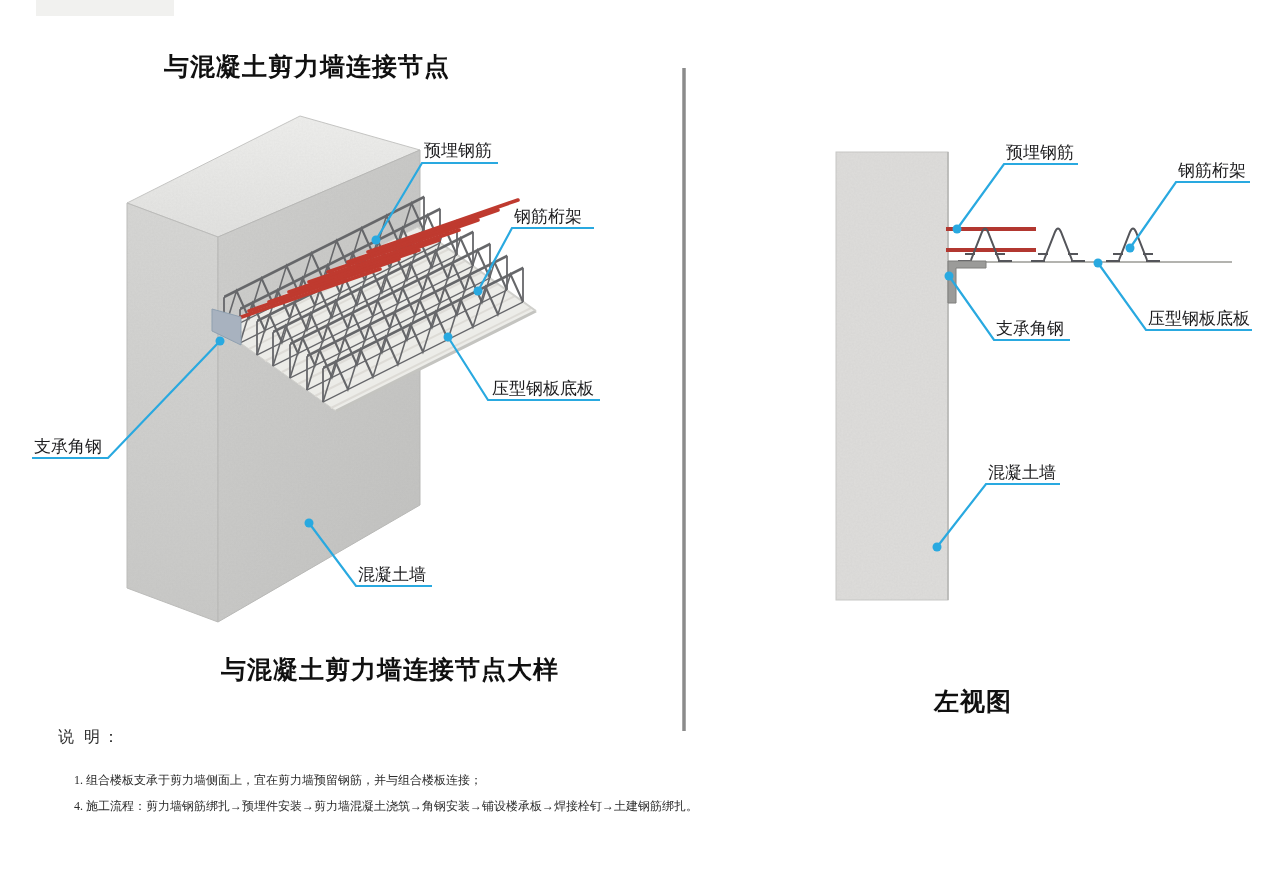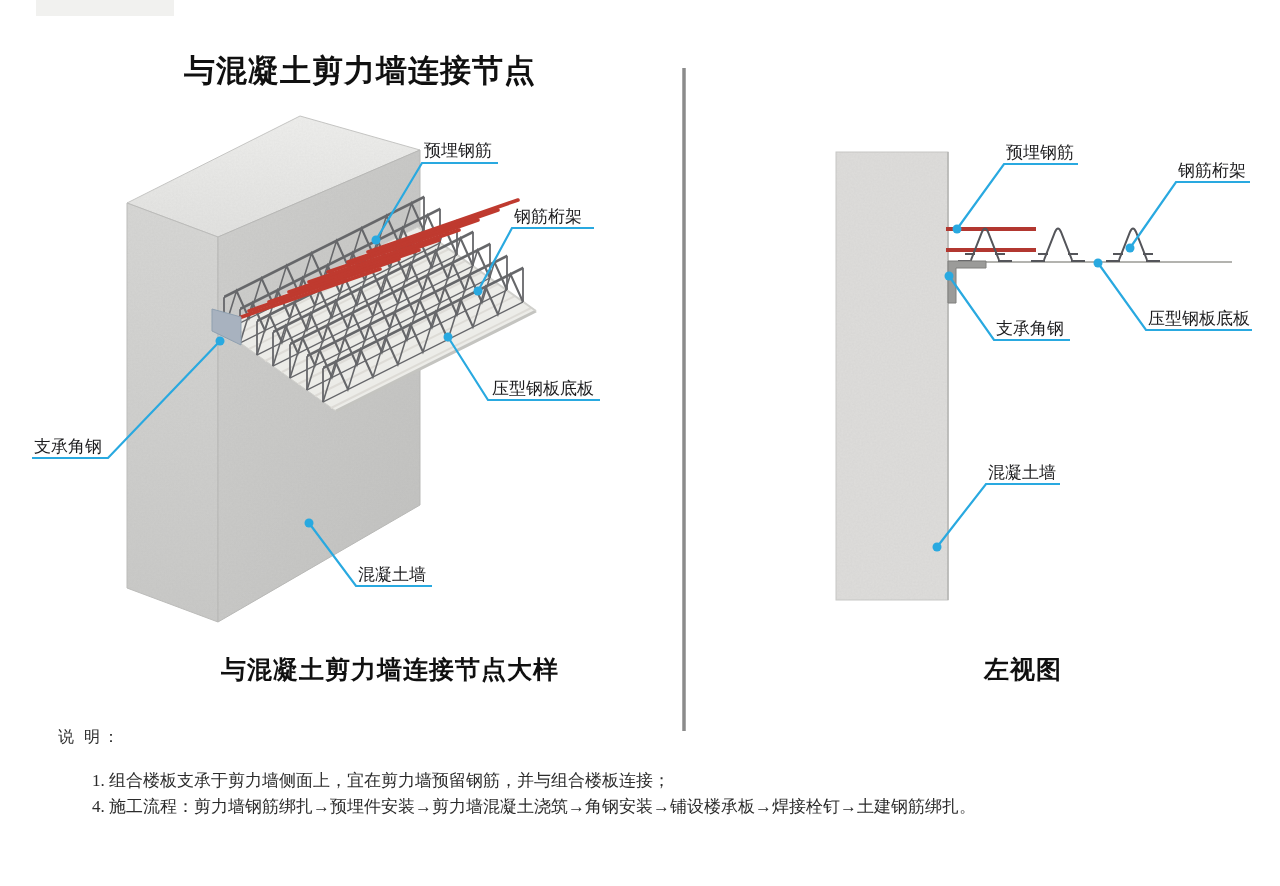--- a/index.html
+++ b/index.html
@@ -1,29 +1,29 @@
 <!DOCTYPE html>
 <html><head>
 <meta charset="utf-8">
 <style>
   html,body{margin:0;padding:0;background:#fff;}
   .canvas{position:relative;width:1280px;height:886px;background:#ffffff;overflow:hidden;
           font-family:"Liberation Sans",sans-serif;}
   svg{position:absolute;left:0;top:0;}
   svg text.callout{font-family:"Liberation Sans",sans-serif;font-size:17px;fill:#1c1c1e;}
-  .page-title{position:absolute;left:184px;top:50px;font-family:"Liberation Serif",serif;
-              font-weight:bold;font-size:31px;letter-spacing:1px;color:#101010;}
+  .page-title{position:absolute;left:164px;top:50px;font-family:"Liberation Serif",serif;
+              font-weight:bold;font-size:25px;letter-spacing:1px;color:#101010;}
   .caption{position:absolute;top:653px;font-family:Liberation Sans, sans-serif;font-weight:bold;
            font-size:25px;color:#101010;text-align:center;letter-spacing:1px;}
   .caption.left{left:160px;width:460px;}
-  .caption.right{left:893px;width:260px;}
+  .caption.right{left:843px;width:260px;margin-top:32px;}
   .notes{position:absolute;left:58px;top:727px;color:#2b2b2b;
          font-family:"Liberation Serif",serif;}
   .notes-heading{font-size:16px;letter-spacing:3px;margin-bottom:20px;}
-  .note-line{margin-left:34px;font-size:17px;line-height:25.5px;white-space:nowrap;}
+  .note-line{margin-left:16px;font-size:12px;line-height:25.5px;white-space:nowrap;}
   .corner-artifact{position:absolute;left:36px;top:0;width:138px;height:16px;background:#f1f1ef;}
 </style>
 </head>
 <body>
 
 <div class="canvas">
 
   <div class="corner-artifact"></div>
 
   <div class="page-title">与混凝土剪力墙连接节点</div>

